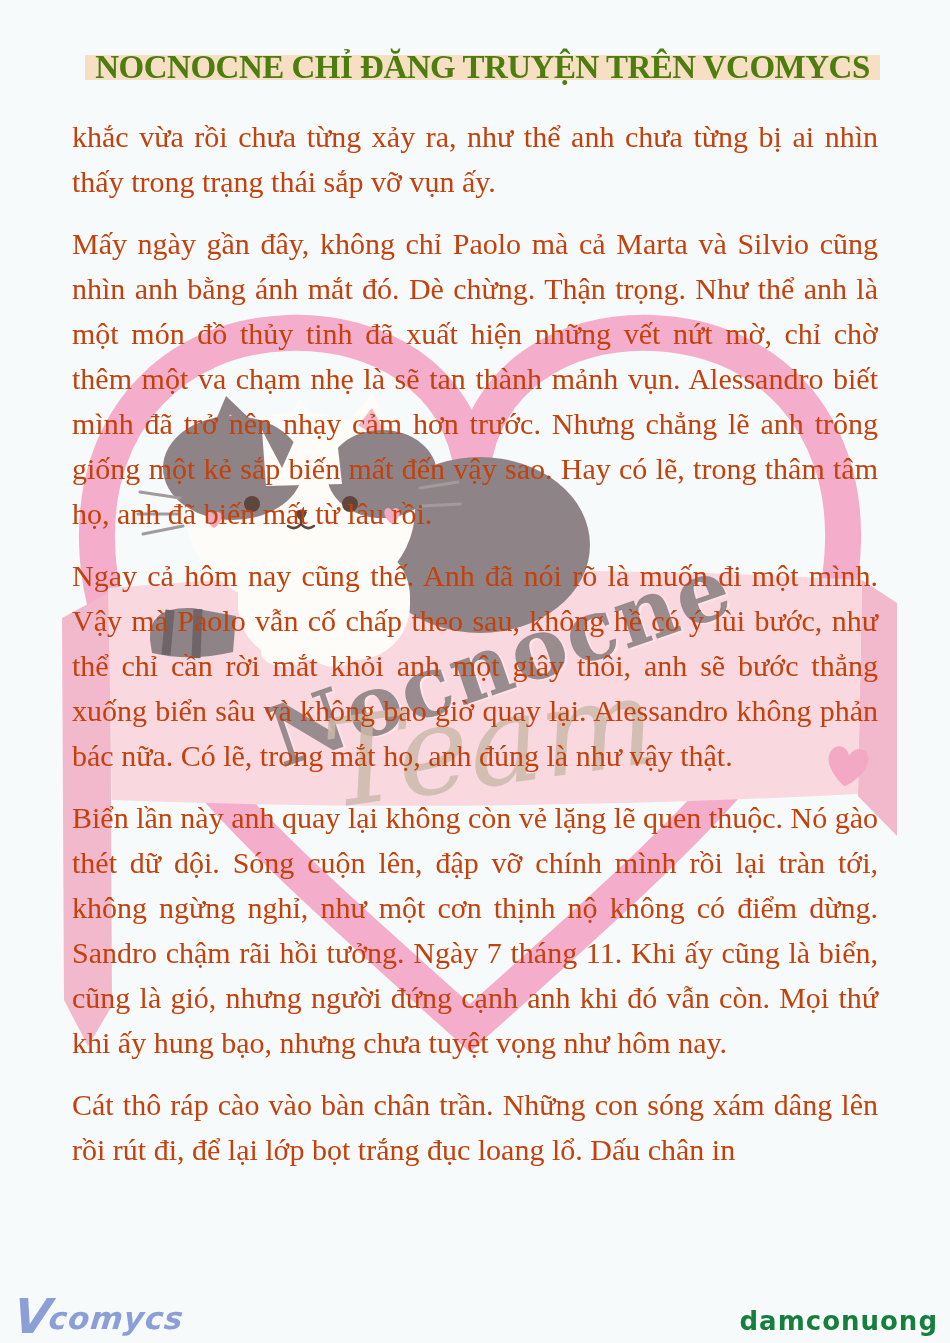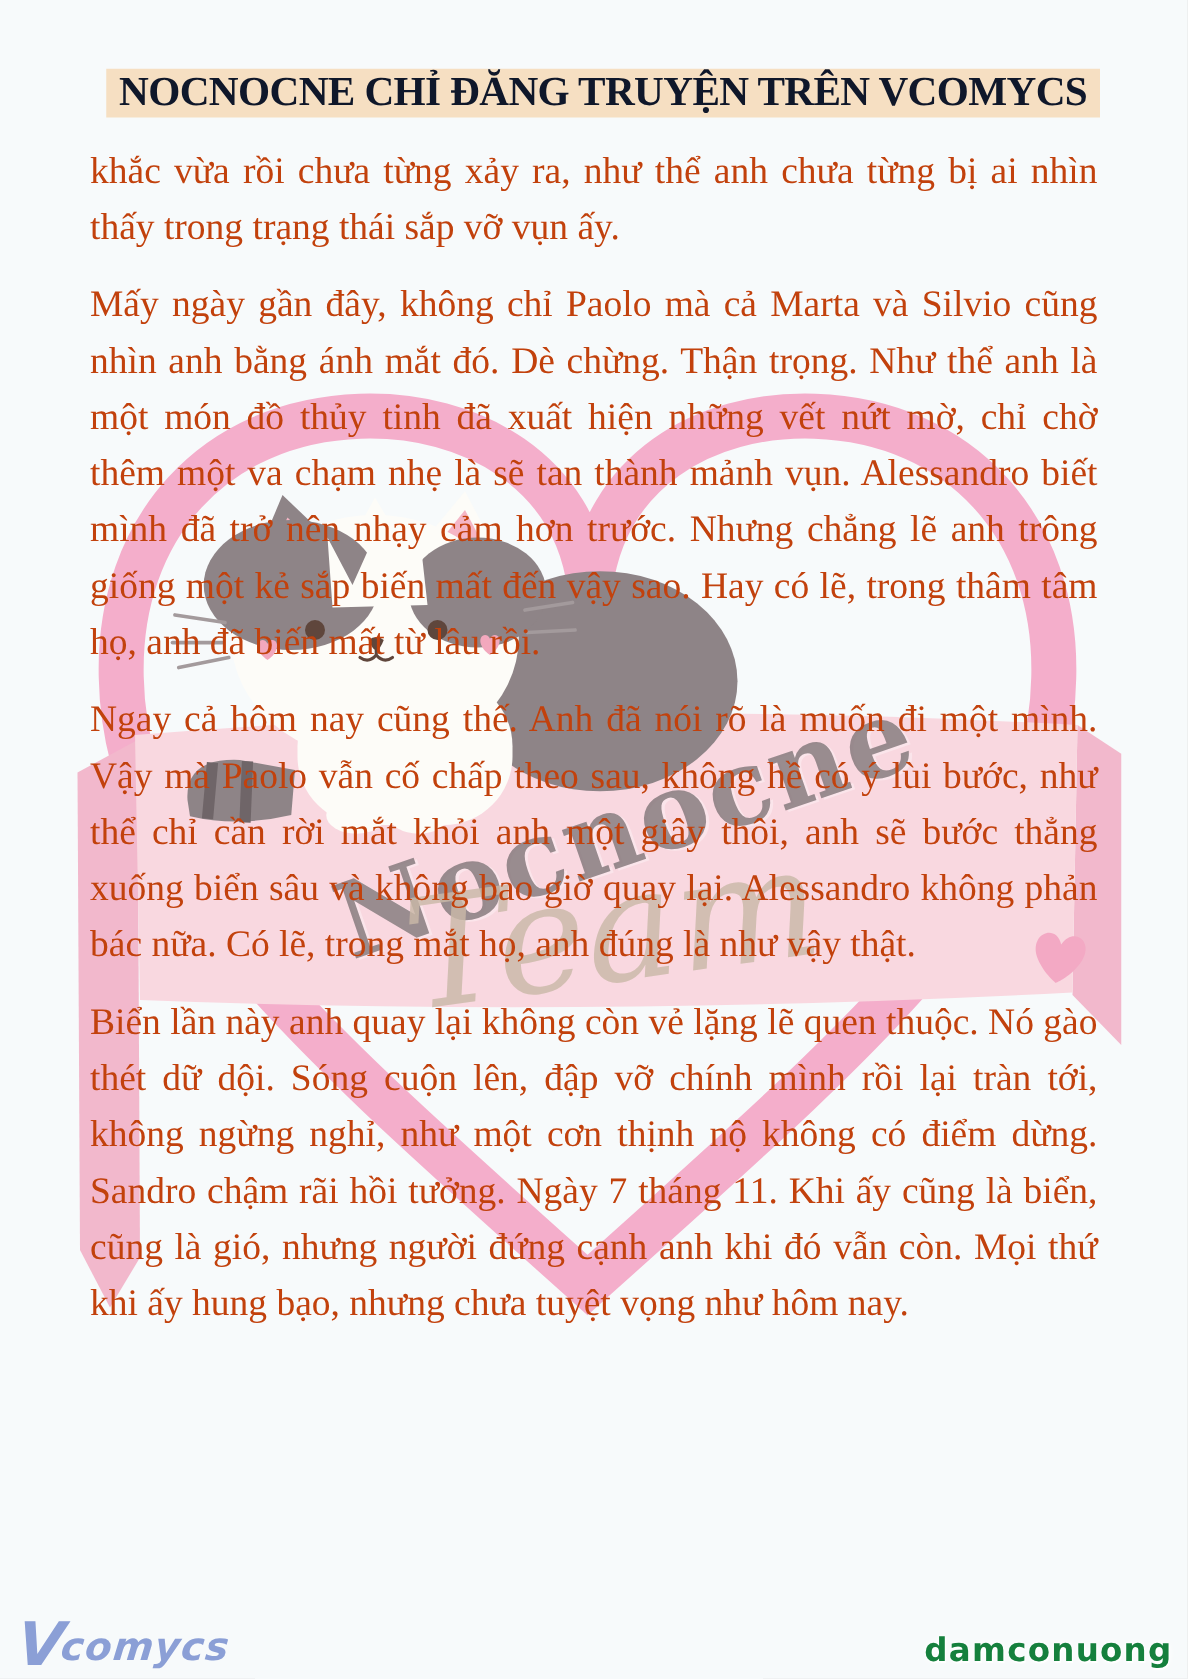--- a/index.html
+++ b/index.html
@@ -27,23 +27,23 @@
     position:absolute; left:270px; top:672px; width:440px;
     text-align:center;
     font-family:"DejaVu Serif", serif;
     font-style:italic; font-size:122px;
     color:rgba(201,184,167,0.82);
     transform:rotate(-8deg);
     white-space:nowrap;
   }
   .content-layer { position:relative; z-index:1; }
   .banner {
-    position:absolute; left:85px; top:55px; width:795px; height:39px;
+    position:absolute; left:85px; top:55px; width:795px; height:25px;
     background:#f6dfc2;
-    color:#0f172a;
+    color:#4d7c0f;
     display:flex; align-items:center; justify-content:center;
     font-weight:bold; font-size:33px; letter-spacing:-0.5px;
     white-space:nowrap;
     font-family:"Liberation Serif", serif;
   }
   .text-block {
     position:absolute; left:72px; top:114px; width:806px;
     font-size:30px; line-height:45px;
     text-align:justify; text-justify:inter-word;
     color:#c2410c;
@@ -144,20 +144,21 @@
 
   <div class="content-layer">
 
     <div class="banner">NOCNOCNE CHỈ ĐĂNG TRUYỆN TRÊN VCOMYCS</div>
 
     <div class="text-block">
       <p>khắc vừa rồi chưa từng xảy ra, như thể anh chưa từng bị ai nhìn thấy trong trạng thái sắp vỡ vụn ấy.</p>
       <p>Mấy ngày gần đây, không chỉ Paolo mà cả Marta và Silvio cũng nhìn anh bằng ánh mắt đó. Dè chừng. Thận trọng. Như thể anh là một món đồ thủy tinh đã xuất hiện những vết nứt mờ, chỉ chờ thêm một va chạm nhẹ là sẽ tan thành mảnh vụn. Alessandro biết mình đã trở nên nhạy cảm hơn trước. Nhưng chẳng lẽ anh trông giống một kẻ sắp biến mất đến vậy sao. Hay có lẽ, trong thâm tâm họ, anh đã biến mất từ lâu rồi.</p>
       <p>Ngay cả hôm nay cũng thế. Anh đã nói rõ là muốn đi một mình. Vậy mà Paolo vẫn cố chấp theo sau, không hề có ý lùi bước, như thể chỉ cần rời mắt khỏi anh một giây thôi, anh sẽ bước thẳng xuống biển sâu và không bao giờ quay lại. Alessandro không phản bác nữa. Có lẽ, trong mắt họ, anh đúng là như vậy thật.</p>
       <p>Biển lần này anh quay lại không còn vẻ lặng lẽ quen thuộc. Nó gào thét dữ dội. Sóng cuộn lên, đập vỡ chính mình rồi lại tràn tới, không ngừng nghỉ, như một cơn thịnh nộ không có điểm dừng. Sandro chậm rãi hồi tưởng. Ngày 7 tháng 11. Khi ấy cũng là biển, cũng là gió, nhưng người đứng cạnh anh khi đó vẫn còn. Mọi thứ khi ấy hung bạo, nhưng chưa tuyệt vọng như hôm nay.</p>
+      <p>Cát thô ráp cào vào bàn chân trần. Những con sóng xám dâng lên rồi rút đi, để lại lớp bọt trắng đục loang lổ. Dấu chân in</p>
     </div>
 
     <div class="vcomycs">
       <span class="v">V</span><span class="rest">comycs</span>
     </div>
 
     <div class="damconuong">damconuong</div>
 
   </div>
 </div>

